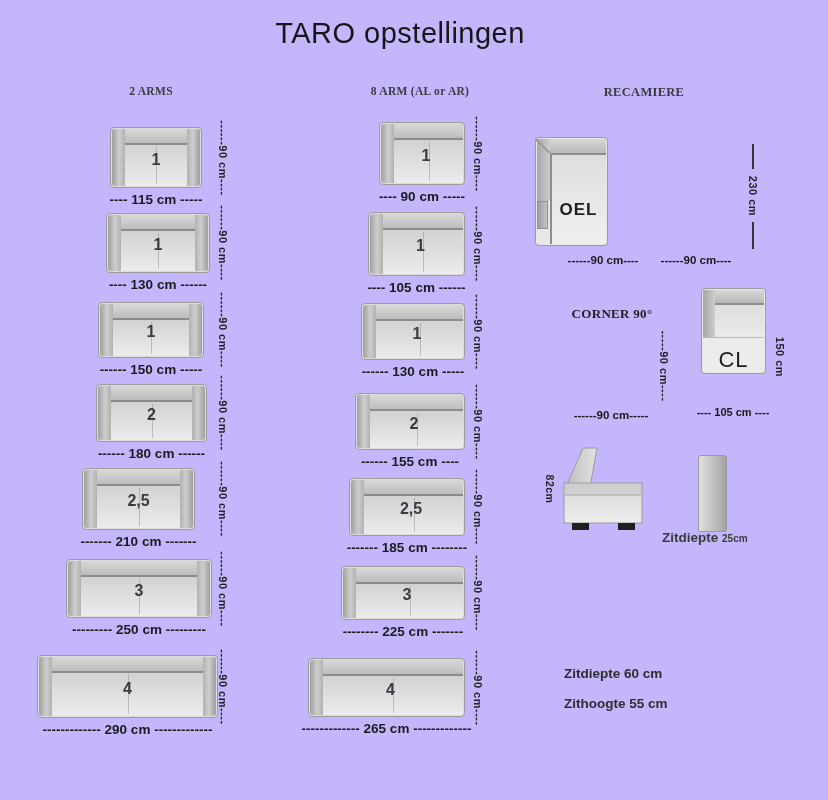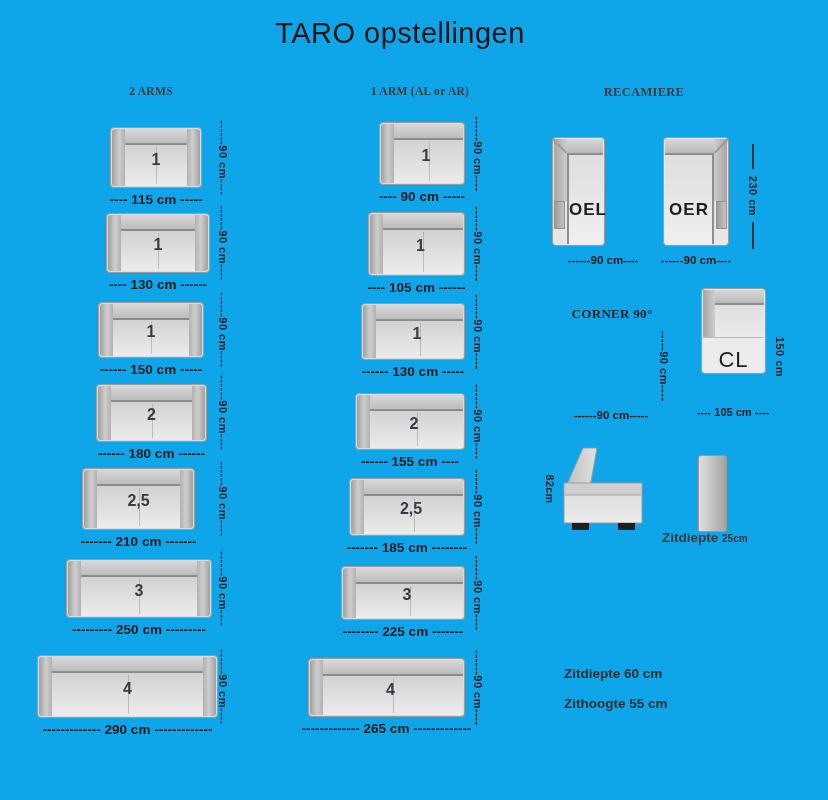--- a/index.html
+++ b/index.html
@@ -1,16 +1,16 @@
 <!DOCTYPE html>
 <html><head>
 <meta charset="utf-8">
 <style>
   html,body{margin:0;padding:0;background:#fff;}
-  .canvas{position:relative;width:828px;height:800px;background:#0ea5e9;
+  .canvas{position:relative;width:828px;height:800px;background:#c4b5fd;
     font-family:"Liberation Sans",sans-serif;overflow:hidden;}
   .title{position:absolute;left:0;width:800px;top:17px;text-align:center;
     font-size:29px;font-weight:400;letter-spacing:.5px;color:#161616;}
   .colhead{position:absolute;transform:translateX(-50%);font-size:11.5px;
     font-weight:bold;color:#3c3c3c;letter-spacing:.3px;white-space:nowrap;font-family:Liberation Serif, serif;}
 
   
   .sofa{position:absolute;background:#dcdcdc;border:1px solid #9c9c9c;border-radius:4px;box-sizing:border-box;}
   .sofa .arm{position:absolute;top:1px;bottom:1px;width:13px;}
   .sofa .arm.l{left:1px;border-radius:3px 0 0 3px;background:linear-gradient(90deg,#9f9f9f,#cecece 55%,#b1b1b1);}
@@ -56,21 +56,21 @@
   .armnote .val{font-size:10px;font-weight:bold;}
 </style>
 </head>
 <body>
 
 <div class="canvas">
 
   <div class="title">TARO opstellingen</div>
 
   <div class="colhead" style="left:151px;top:85px">2 ARMS</div>
-  <div class="colhead" style="left:420px;top:85px">1 ARM (AL or AR)</div>
+  <div class="colhead" style="left:420px;top:85px">8 ARM (AL or AR)</div>
   <div class="colhead" style="left:644px;top:85px;font-size:12.5px">RECAMIERE</div>
 
   <div>
       <div class="sofa two" style="left: 110px; top: 127px; width: 92px; height: 61px;">
         <div class="arm l"></div>
         <div class="arm r"></div>
         <div class="back"></div>
         <div class="seat"></div>
         <div class="num">1</div>
       </div>
@@ -183,38 +183,30 @@
       <div class="sofa one" style="left: 308px; top: 658px; width: 157px; height: 59px;">
         <div class="arm l"></div>
         <div class="back"></div>
         <div class="seat"></div>
         <div class="num">4</div>
       </div>
       <div class="wlabel" style="left: 386.5px; top: 721px;">------------- 265 cm -------------</div>
       <div class="vtext" style="left: 478px; top: 687.5px;">------90 cm----</div>
     </div>
 
-  <div class="ru" style="left:552px;top:137px;width:53px;height:109px">
+  <div class="ru" style="left:535px;top:137px;width:73px;height:109px">
     <div class="topband"></div>
     <div class="sideband l" style="height:62px"></div>
     <div class="armblock l" style="top:63px;height:28px"></div>
     <div class="rseat" style="left:14px;top:15px;right:1px;bottom:1px;border-left:2px solid #8d8d8d;border-top:2px solid #8d8d8d"></div>
     <div class="miter tl"></div>
     <div class="rlabel" style="left:16px;right:2px;top:62px;font-size:17px;font-weight:600">OEL</div>
   </div>
   <div class="wlabel" style="left:603px;top:254px;font-size:11.5px">------90 cm----</div>
 
-  <div class="ru" style="left:663px;top:137px;width:66px;height:109px">
-    <div class="topband"></div>
-    <div class="sideband r" style="height:62px"></div>
-    <div class="armblock r" style="top:63px;height:28px"></div>
-    <div class="rseat" style="right:14px;top:15px;left:1px;bottom:1px;border-right:2px solid #8d8d8d;border-top:2px solid #8d8d8d"></div>
-    <div class="miter tr"></div>
-    <div class="rlabel" style="left:2px;right:16px;top:62px;font-size:17px;font-weight:600">OER</div>
-  </div>
   <div class="wlabel" style="left:696px;top:254px;font-size:11.5px">------90 cm----</div>
 
   <div class="dimline" style="left:752px;top:144px;height:25px"></div>
   <div class="vtext" style="left:753px;top:196px">230 cm</div>
   <div class="dimline" style="left:752px;top:222px;height:27px"></div>
 
   <div class="colhead" style="left:612px;top:306px;font-size:13px;transform:translateX(-50%);color:#222">CORNER 90°</div>
 
   <div class="vtext" style="left:664px;top:366px">-----90 cm----</div>
   <div class="wlabel" style="left:611px;top:409px;font-size:11.5px">------90 cm-----</div>

